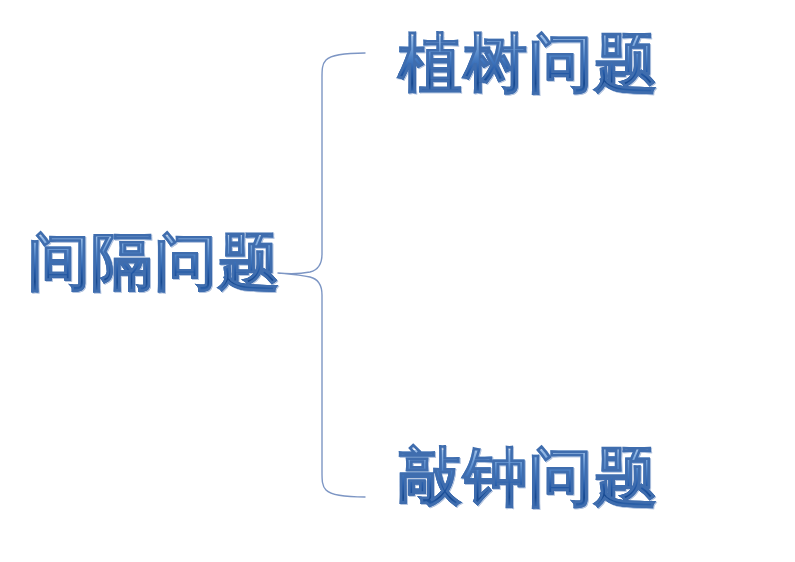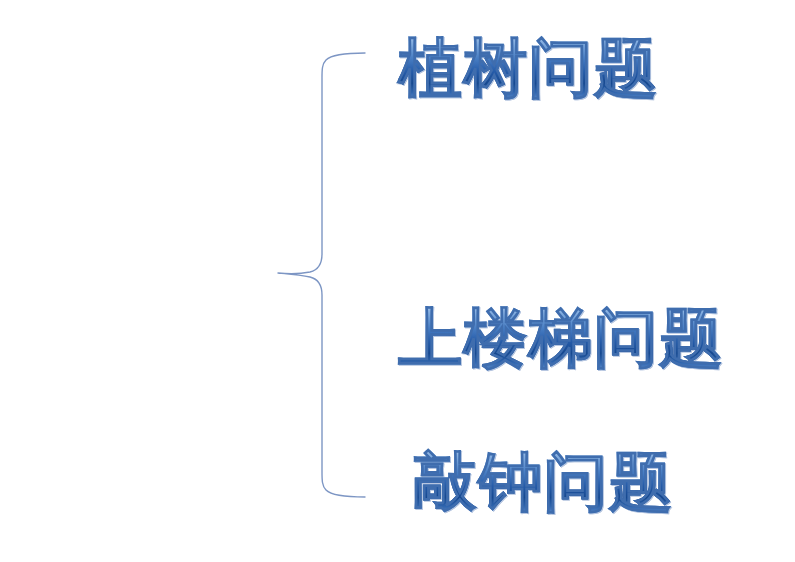--- a/index.html
+++ b/index.html
@@ -19,21 +19,21 @@
     position: relative;
     width: 795px;
     height: 562px;
     background: #ffffff;
   }
 
   
   .wordart {
     position: absolute;
     white-space: nowrap;
-    font-family: Liberation Sans, sans-serif;
+    font-family: Liberation Mono, monospace;
     font-weight: 700;
     letter-spacing: 0.02em;
     line-height: 1;
     
     background-image: linear-gradient(
         to bottom,
         #9fc0e8 0%,
         #7ba7dc 14%,
         #4a7fc4 34%,
         #255ba8 56%,
@@ -46,54 +46,54 @@
     -webkit-text-fill-color: transparent;
     
     -webkit-text-stroke: 0.6px #3f6dae;
     filter: drop-shadow(1px 1px 0.6px rgba(120,150,196,0.55));
   }
 
   .wa-main   { font-size: 62px; left: 28px;  top: 236px; }
   .wa-b1     { font-size: 64px; left: 398px; top: 36px;  }
   .wa-b2     { font-size: 64px; left: 398px; top: 170px; }
   .wa-b3     { font-size: 64px; left: 398px; top: 306px; }
-  .wa-b4     { font-size: 64px; left: 398px; top: 450px; margin-left: 15px; }
+  .wa-b4     { font-size: 64px; left: 398px; top: 450px; }
 
   
   #brace-wrap {
     position: absolute;
     left: 270px;
     top: 40px;
     width: 110px;
     height: 470px;
   }
   #brace-svg { display: block; width: 110px; height: 470px; }
 </style>
 </head>
 <body>
 
 <div id="slide">
 
+  <div class="wordart wa-main">间隔问题</div>
 
   <div id="brace-wrap">
     <svg id="brace-svg" viewBox="0 0 110 470" xmlns="http://www.w3.org/2000/svg">
       <path d="M 95 13
                C 78 13, 62 14, 56 20
                C 52 24, 52 30, 52 38
                L 52 214
                C 52 224, 48 230, 40 232
                C 30 234, 18 234, 8 233
                C 18 234, 30 235, 40 237
                C 48 239, 52 245, 52 255
                L 52 432
                C 52 440, 52 446, 56 450
                C 62 456, 78 457, 95 457" fill="none" stroke="#7d96c4" stroke-width="1.4" stroke-linecap="round" stroke-linejoin="round"></path>
     </svg>
   </div>
 
   <div class="wordart wa-b1">植树问题</div>
 
 
-  <div class="wordart wa-b3">上楼梯问题</div>
 
   <div class="wordart wa-b4">敲钟问题</div>
 
 </div>
 
 </body></html>

